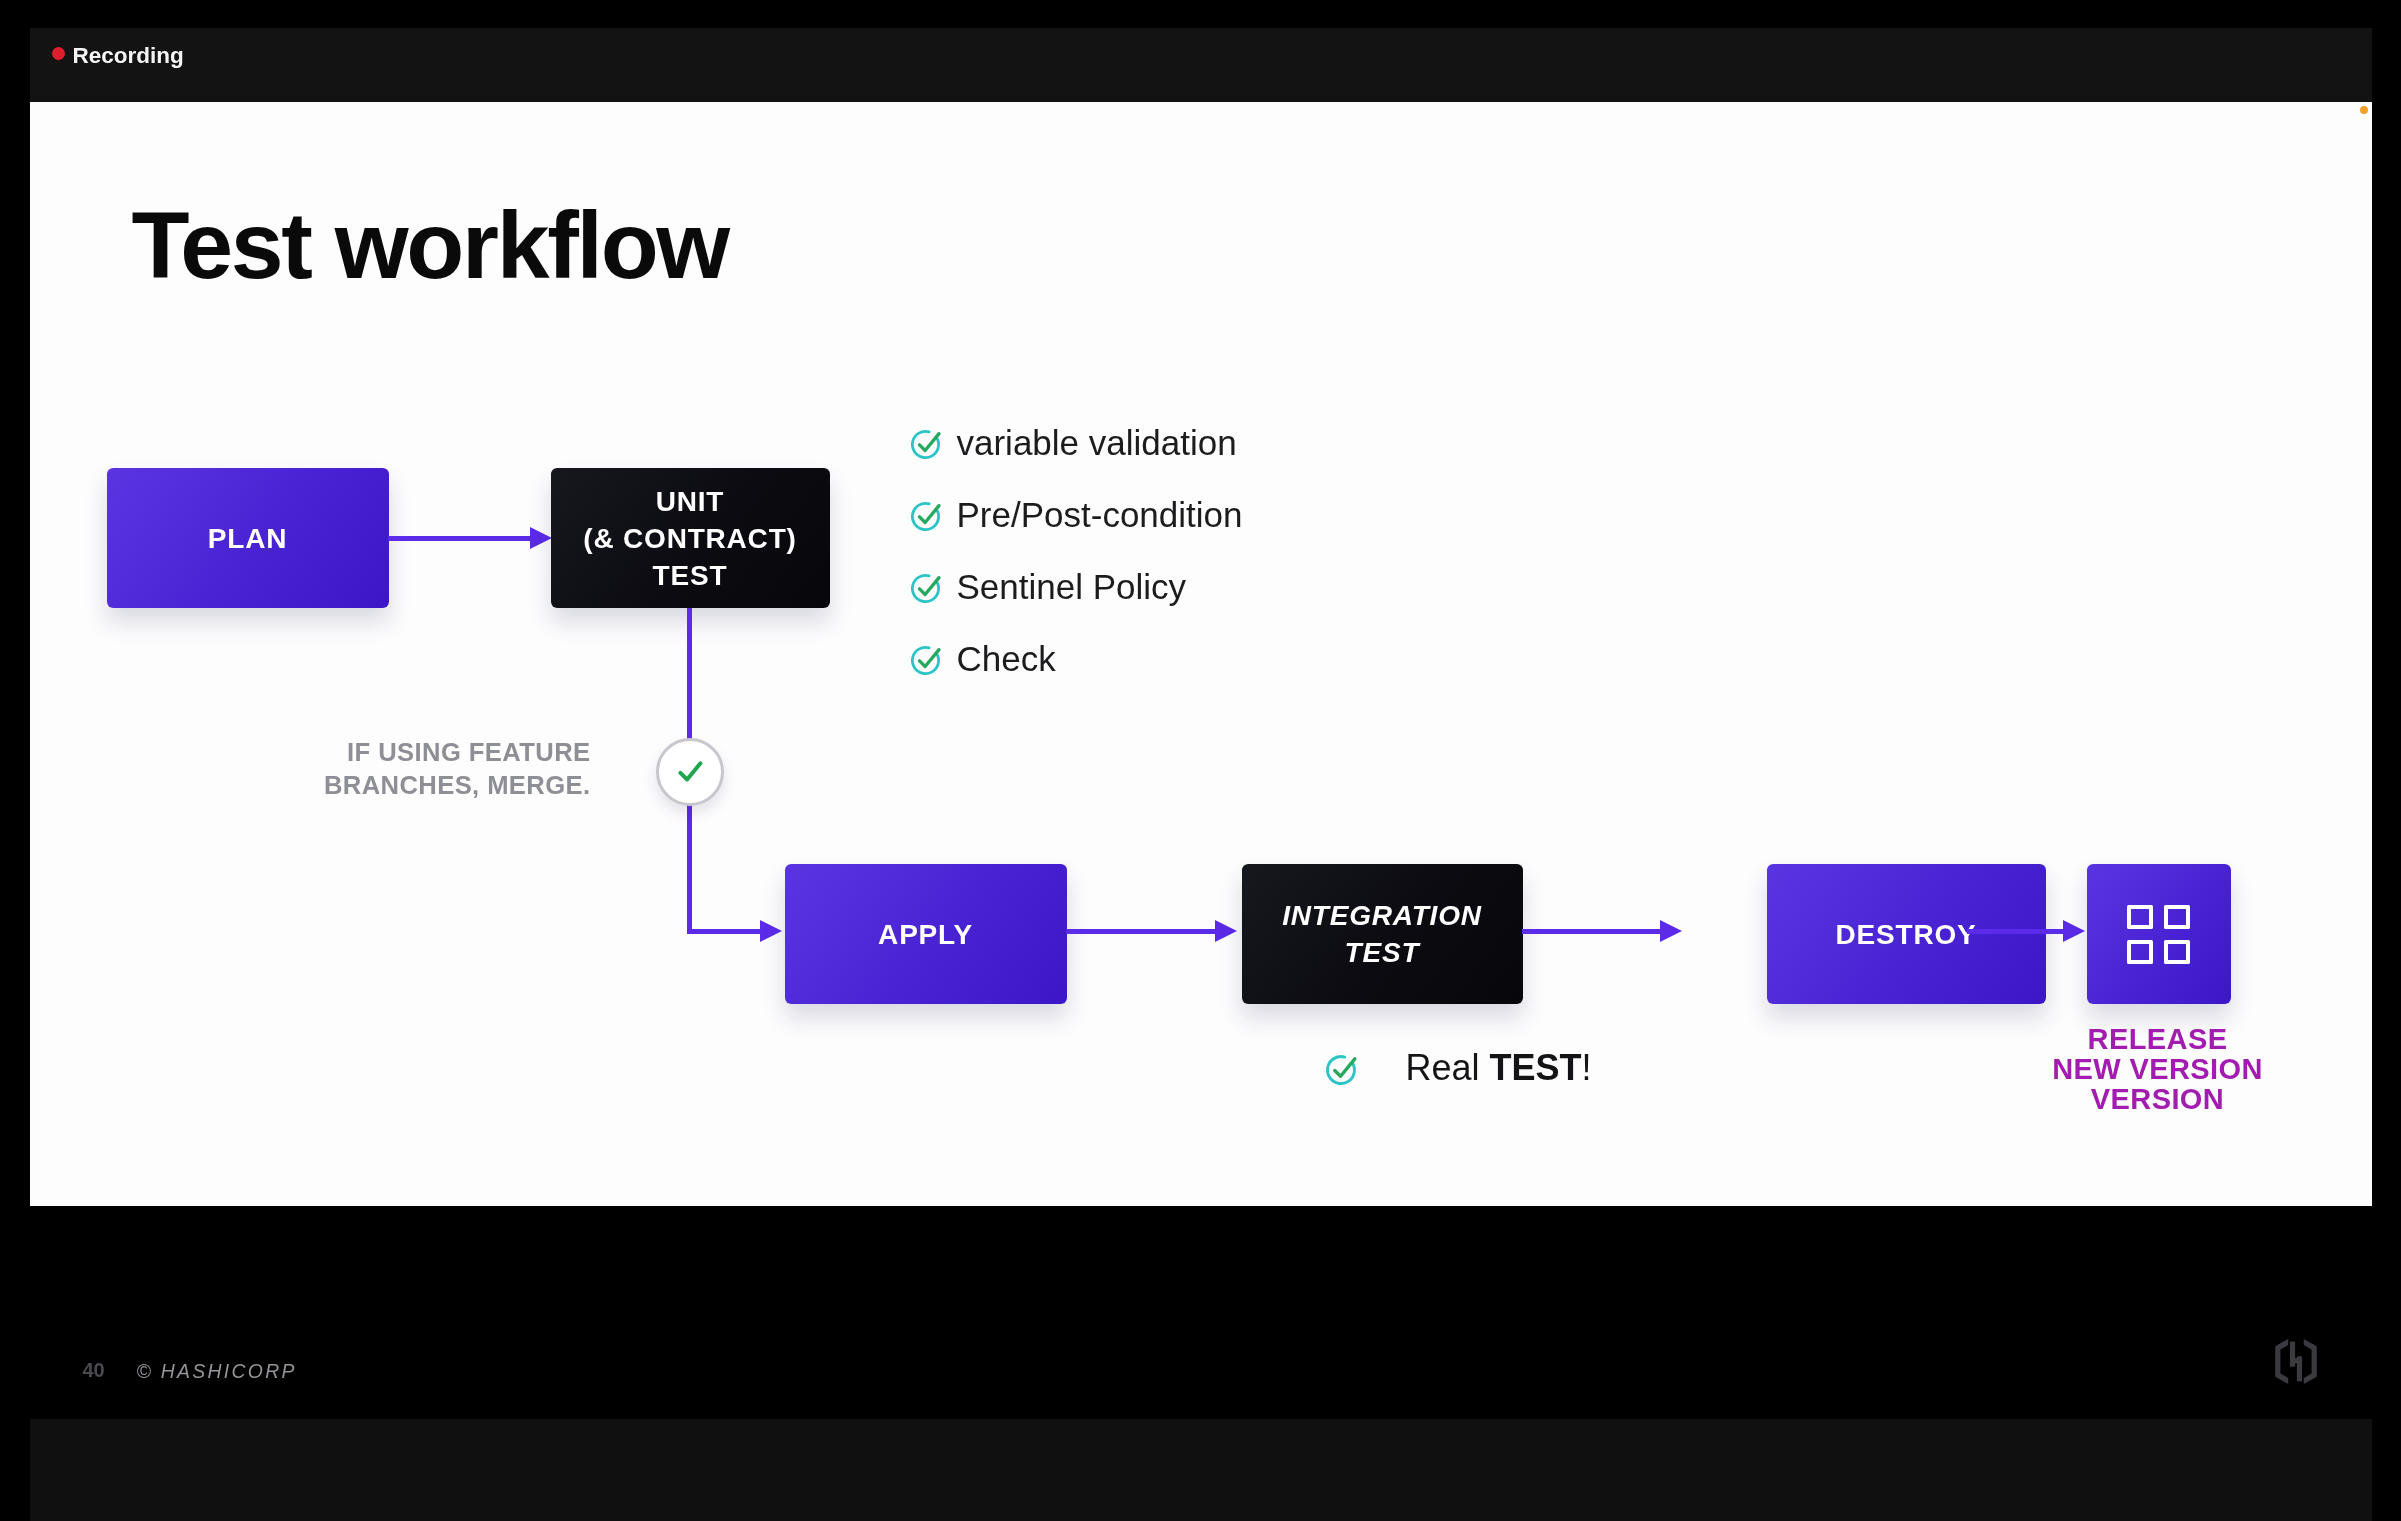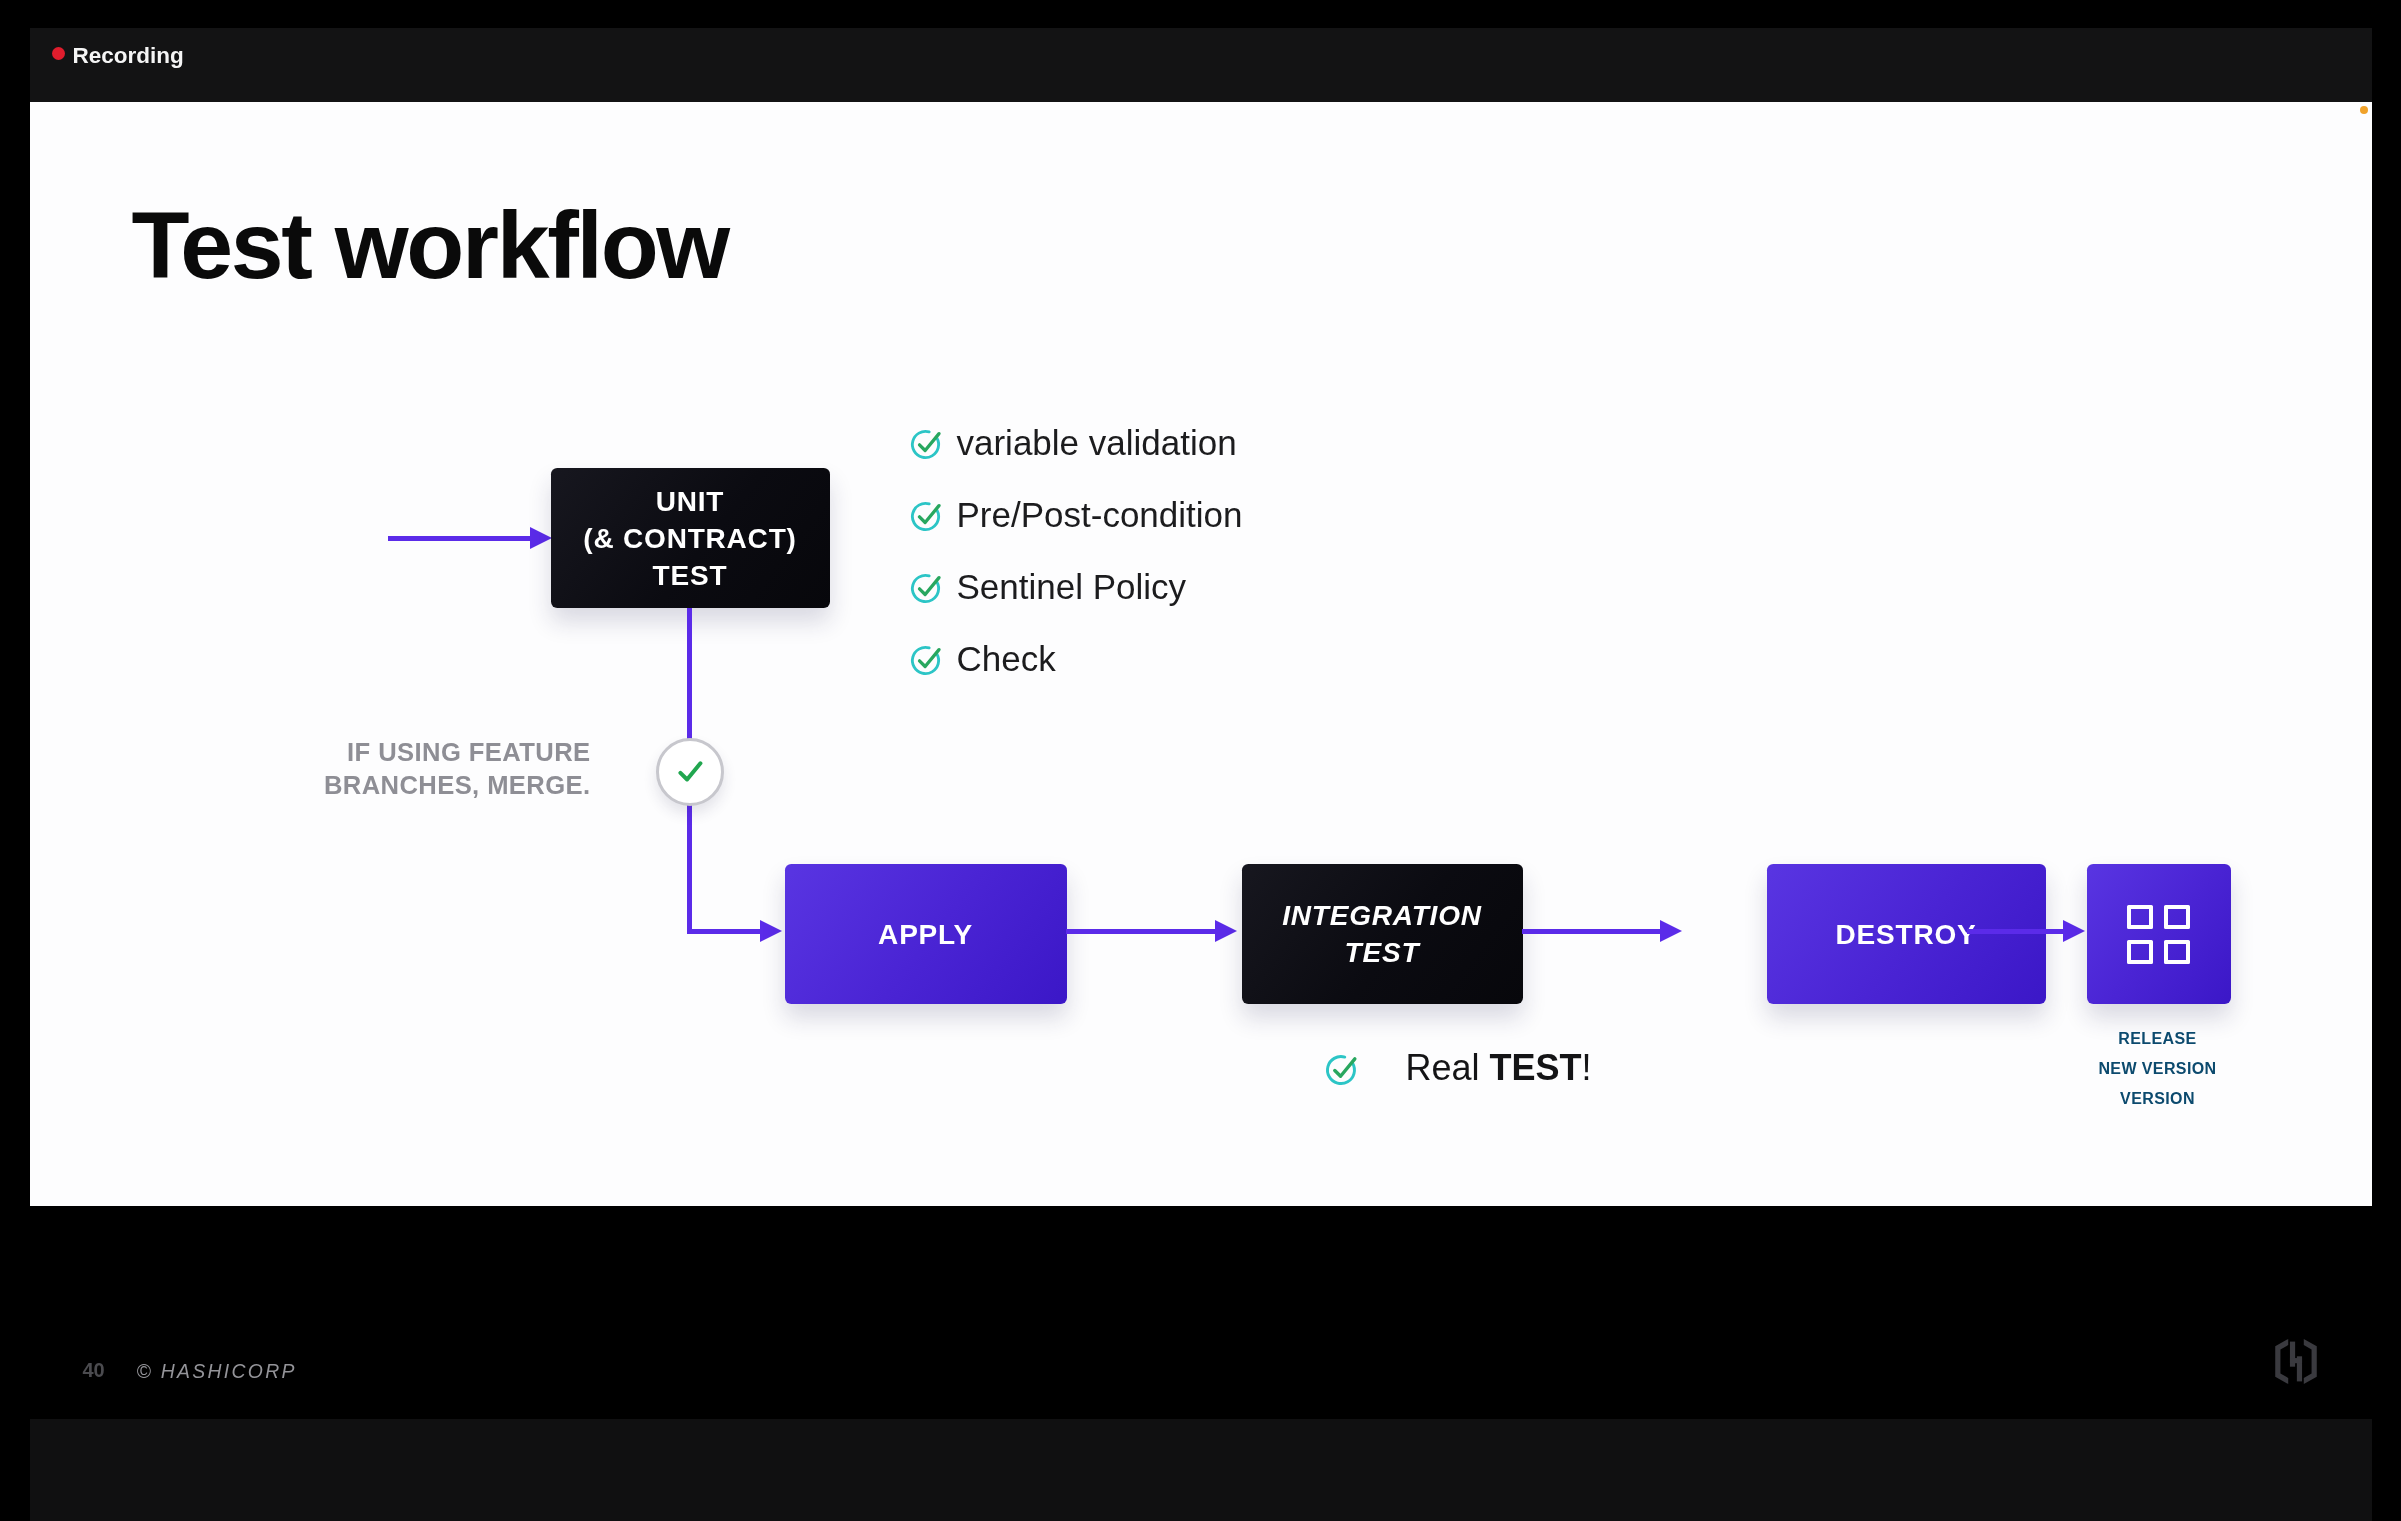--- a/index.html
+++ b/index.html
@@ -38,22 +38,22 @@
     border-radius:50%;display:flex;align-items:center;justify-content:center;box-shadow:0 7.8px 14px rgba(40,40,80,.12);}
   .merge-note{right:1781px;top:634px;width:465px;text-align:right;font-size:25.6px;font-weight:700;
     color:#8e8e95;letter-spacing:0.4px;line-height:33px;}
   
   .check-row{display:flex;align-items:center;gap:12px;height:37px;}
   .check-row .txt{font-size:35px;color:#1c1c1e;line-height:37px;}
   
   .grid-icon{display:grid;grid-template-columns:26px 26px;grid-template-rows:24px 24px;gap:11px;}
   .grid-icon span{border:4.7px solid #fff;border-radius:1.6px;display:block;}
   
-  .release-caption{left:1934px;top:922px;width:388px;text-align:center;font-size:16px;font-weight:700;
-    color:#0c4a6e;letter-spacing:0.4px;line-height:30px;}
+  .release-caption{left:1934px;top:922px;width:388px;text-align:center;font-size:29px;font-weight:700;
+    color:#a21caf;letter-spacing:0.4px;line-height:30px;}
   .real-test{left:1294px;top:945px;display:flex;align-items:center;gap:45px;}
   .real-test .txt{font-size:36px;color:#141416;line-height:42px;}
   .real-test .txt b{font-weight:700;}
   
   .page-num{left:53px;top:1257px;font-size:20px;font-weight:700;color:#4b4b4f;}
   .copyright{left:107px;top:1258px;font-size:19.4px;color:#949499;letter-spacing:2.3px;font-style:italic;}
   .hashi-logo{left:2245px;top:1237px;}
 </style>
 </head>
 <body>
@@ -64,20 +64,23 @@
 </div>
 
 <div class="abs bottom-band"></div>
 
 <div class="abs slide">
 
   <div class="abs presence-dot"></div>
 
   <div class="abs title">Test workflow</div>
 
+  <div class="abs box purple plan-box">
+    <span>PLAN</span>
+  </div>
 
   <div class="abs hline" style="left:358px;top:434px;width:143px;"></div>
   <div class="abs ah" style="left:500px;top:425px;"></div>
 
   <div class="abs box dark unit-box">
     <div>
       <div>UNIT</div>
       <div>(&amp; CONTRACT)</div>
       <div>TEST</div>
     </div>

